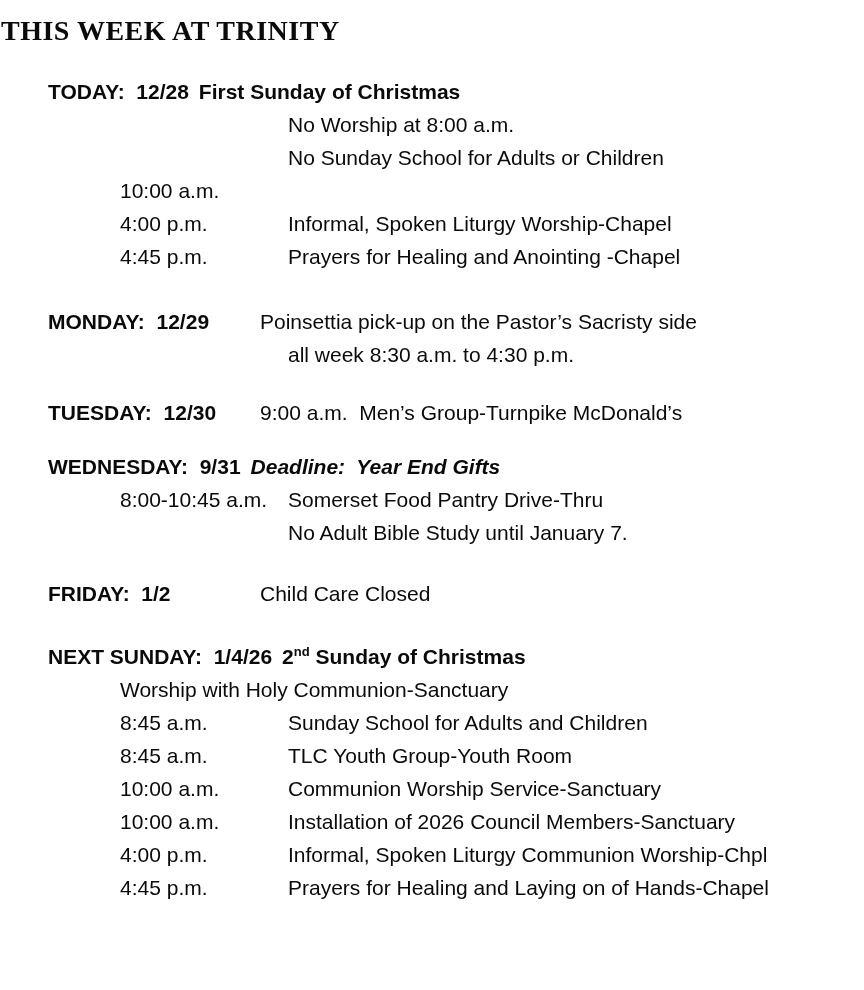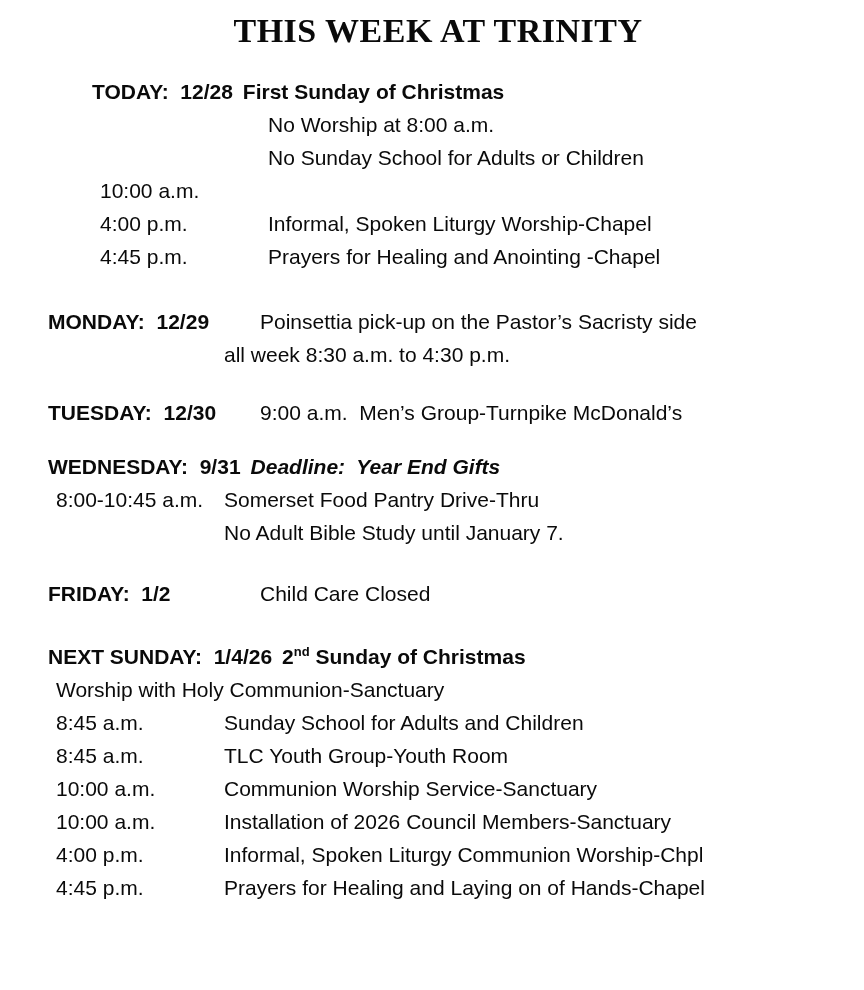--- a/index.html
+++ b/index.html
@@ -9,38 +9,38 @@
     height: 990px;
     background: #ffffff;
     color: #0a0a0a;
     font-family: "Liberation Sans", sans-serif;
     font-size: 21px;
     overflow: hidden;
   }
   .title {
     font-family: "Liberation Serif", serif;
     font-weight: 700;
-    font-size: 34px;
+    font-size: 28px;
     line-height: 34px;
-    text-align: center;
+    text-align: left;
     letter-spacing: 0.5px;
-    margin: 14px 0 27px 12px;
+    margin: 14px 0 27px 1px;
   }
   .hdr { display: flex; line-height: 33px; padding-left: 48px; }
-  .row { display: flex; line-height: 33px; padding-left: 56px; }
+  .row { display: flex; line-height: 33px; padding-left: 120px; }
   .day  { font-weight: 700; white-space: pre; }
   .hdr.inline .note { margin-left: 10px; }
   .hdr.cols .day { width: 212px; flex-shrink: 0; }
   .note { white-space: pre; }
   .time { width: 168px; flex-shrink: 0; white-space: pre; }
   .desc { white-space: pre; }
   .bold { font-weight: 700; }
   .italic { font-style: italic; font-weight: bold; }
   sup { font-size: 0.62em; line-height: 0; vertical-align: super; font-weight: 700; }
-  .m32 { margin-bottom: 32px; margin-left: 44px; }
+  .m32 { margin-bottom: 32px; }
   .m25 { margin-bottom: 25px; }
   .m21 { margin-bottom: 21px; }
   .m28 { margin-bottom: 28px; }
   .m30 { margin-bottom: 30px; }
 </style>
 </head>
 <body>
 
 <div class="page">
 

